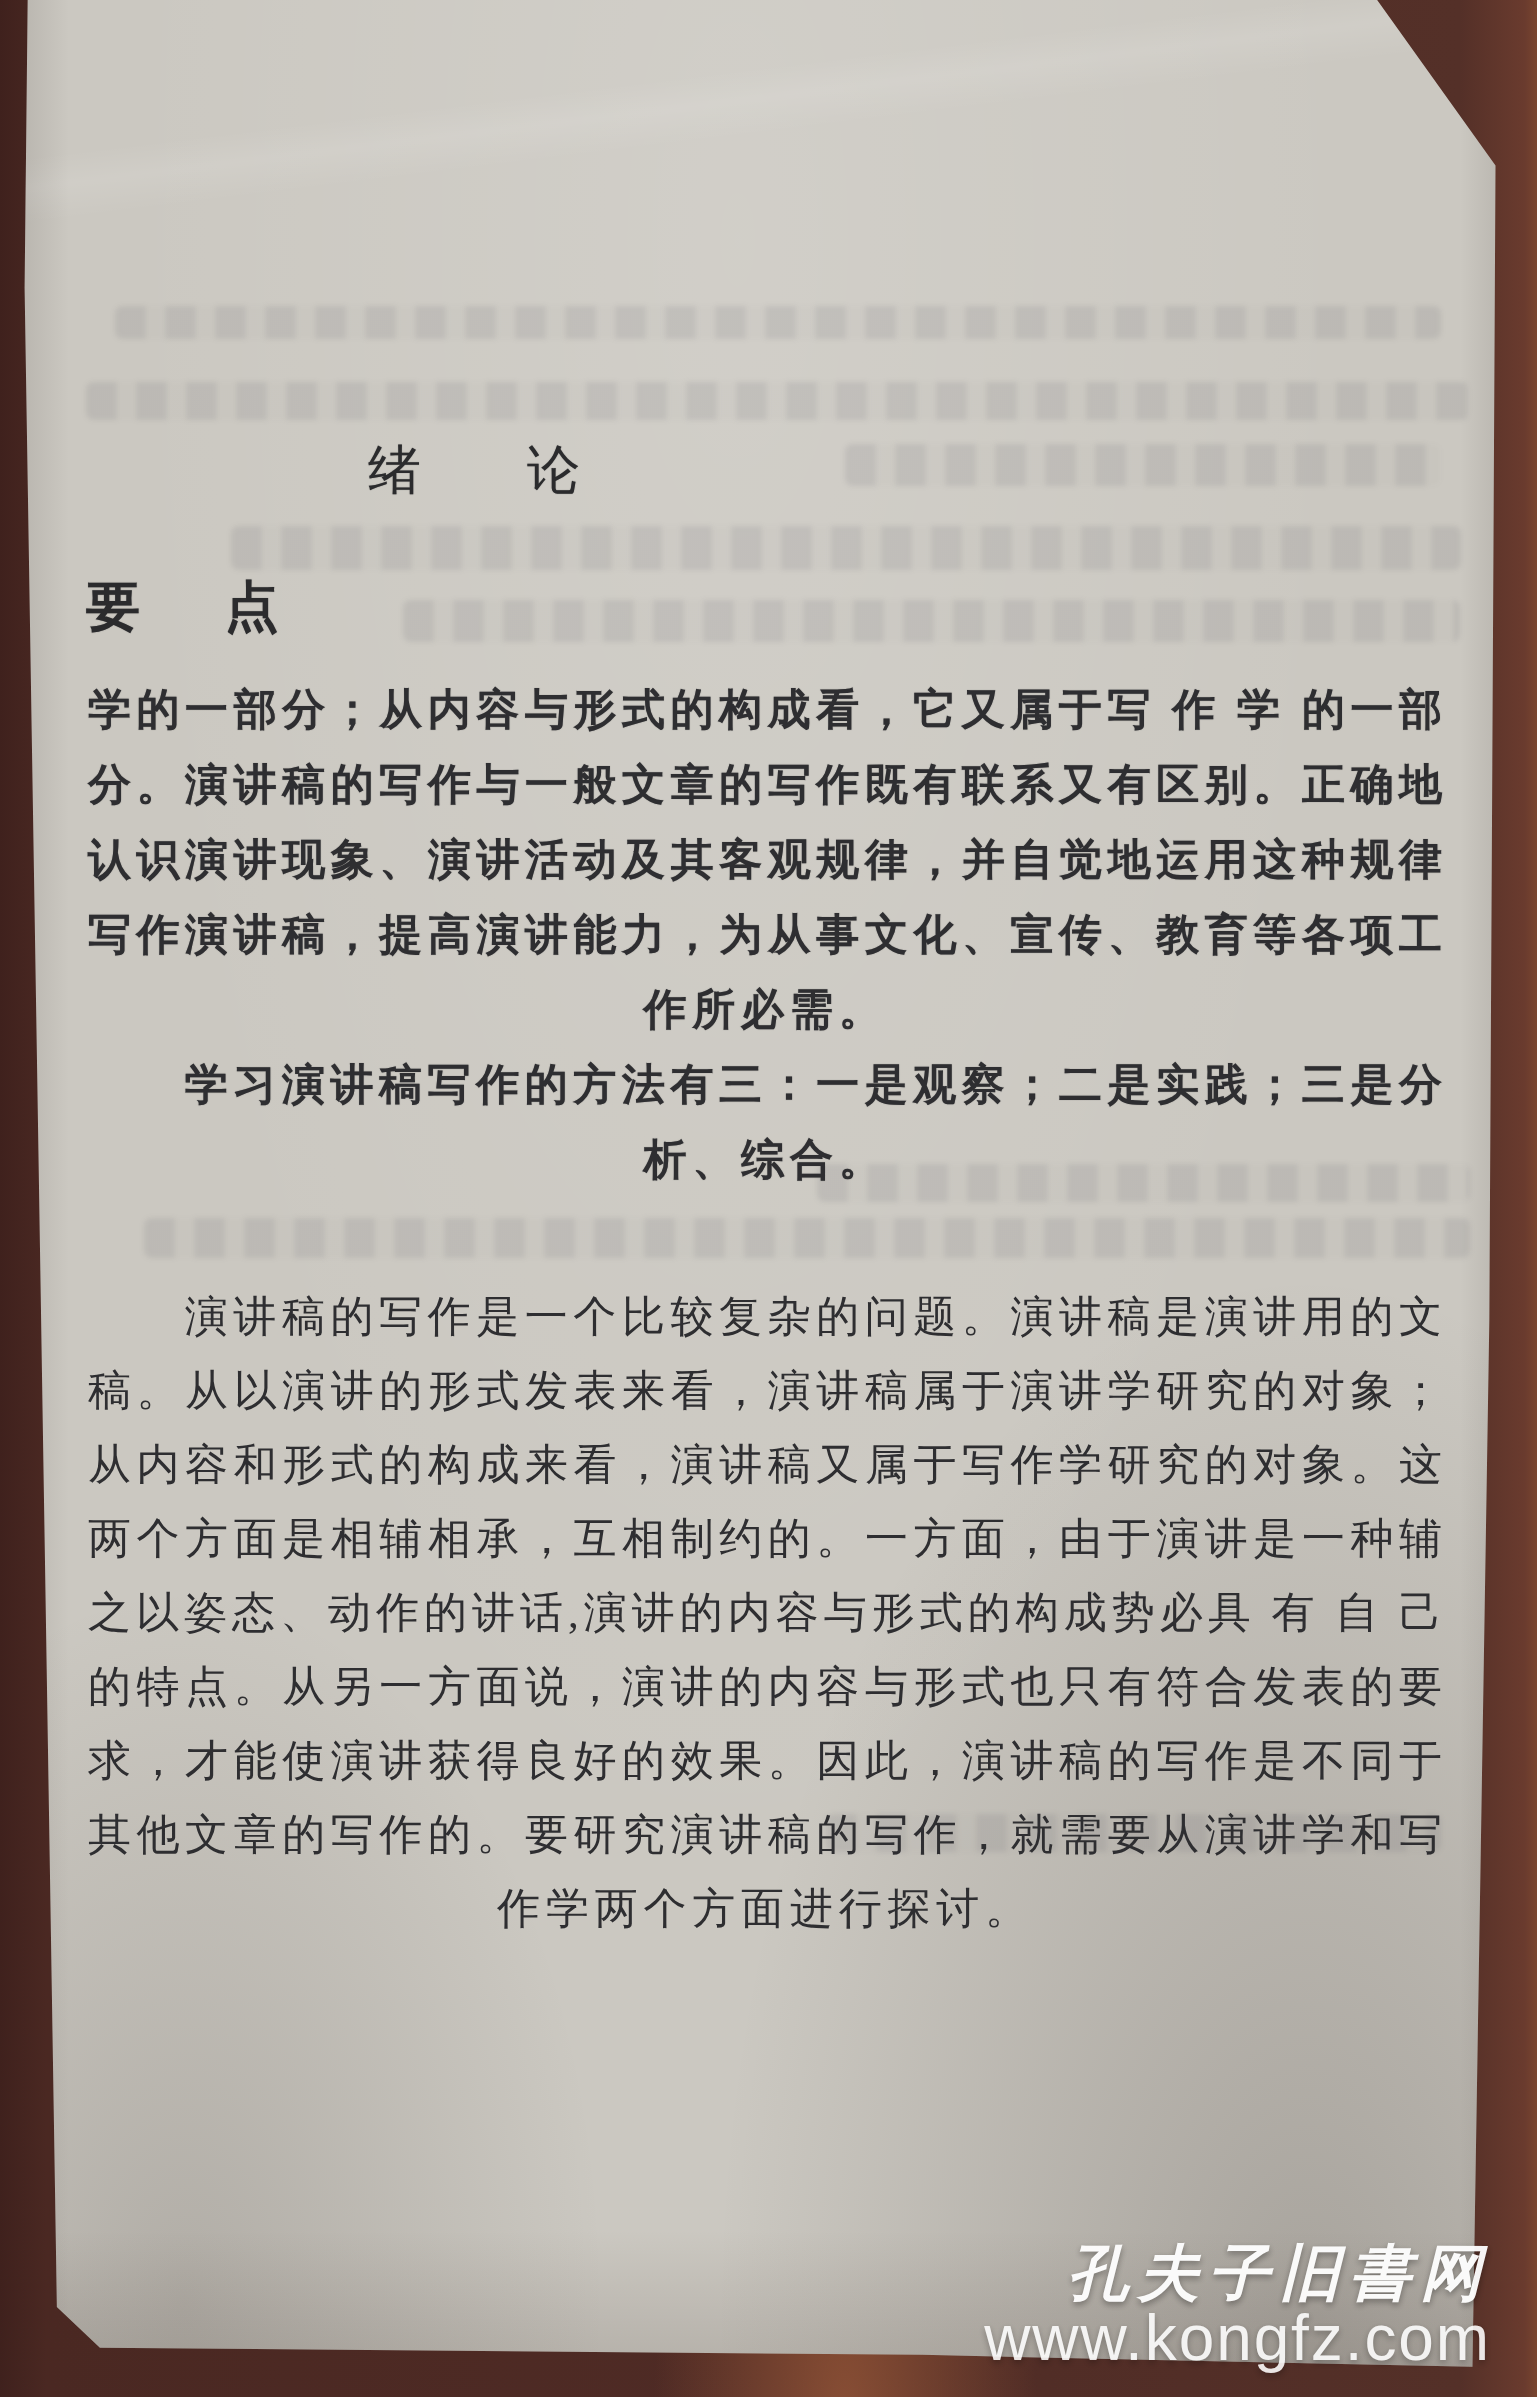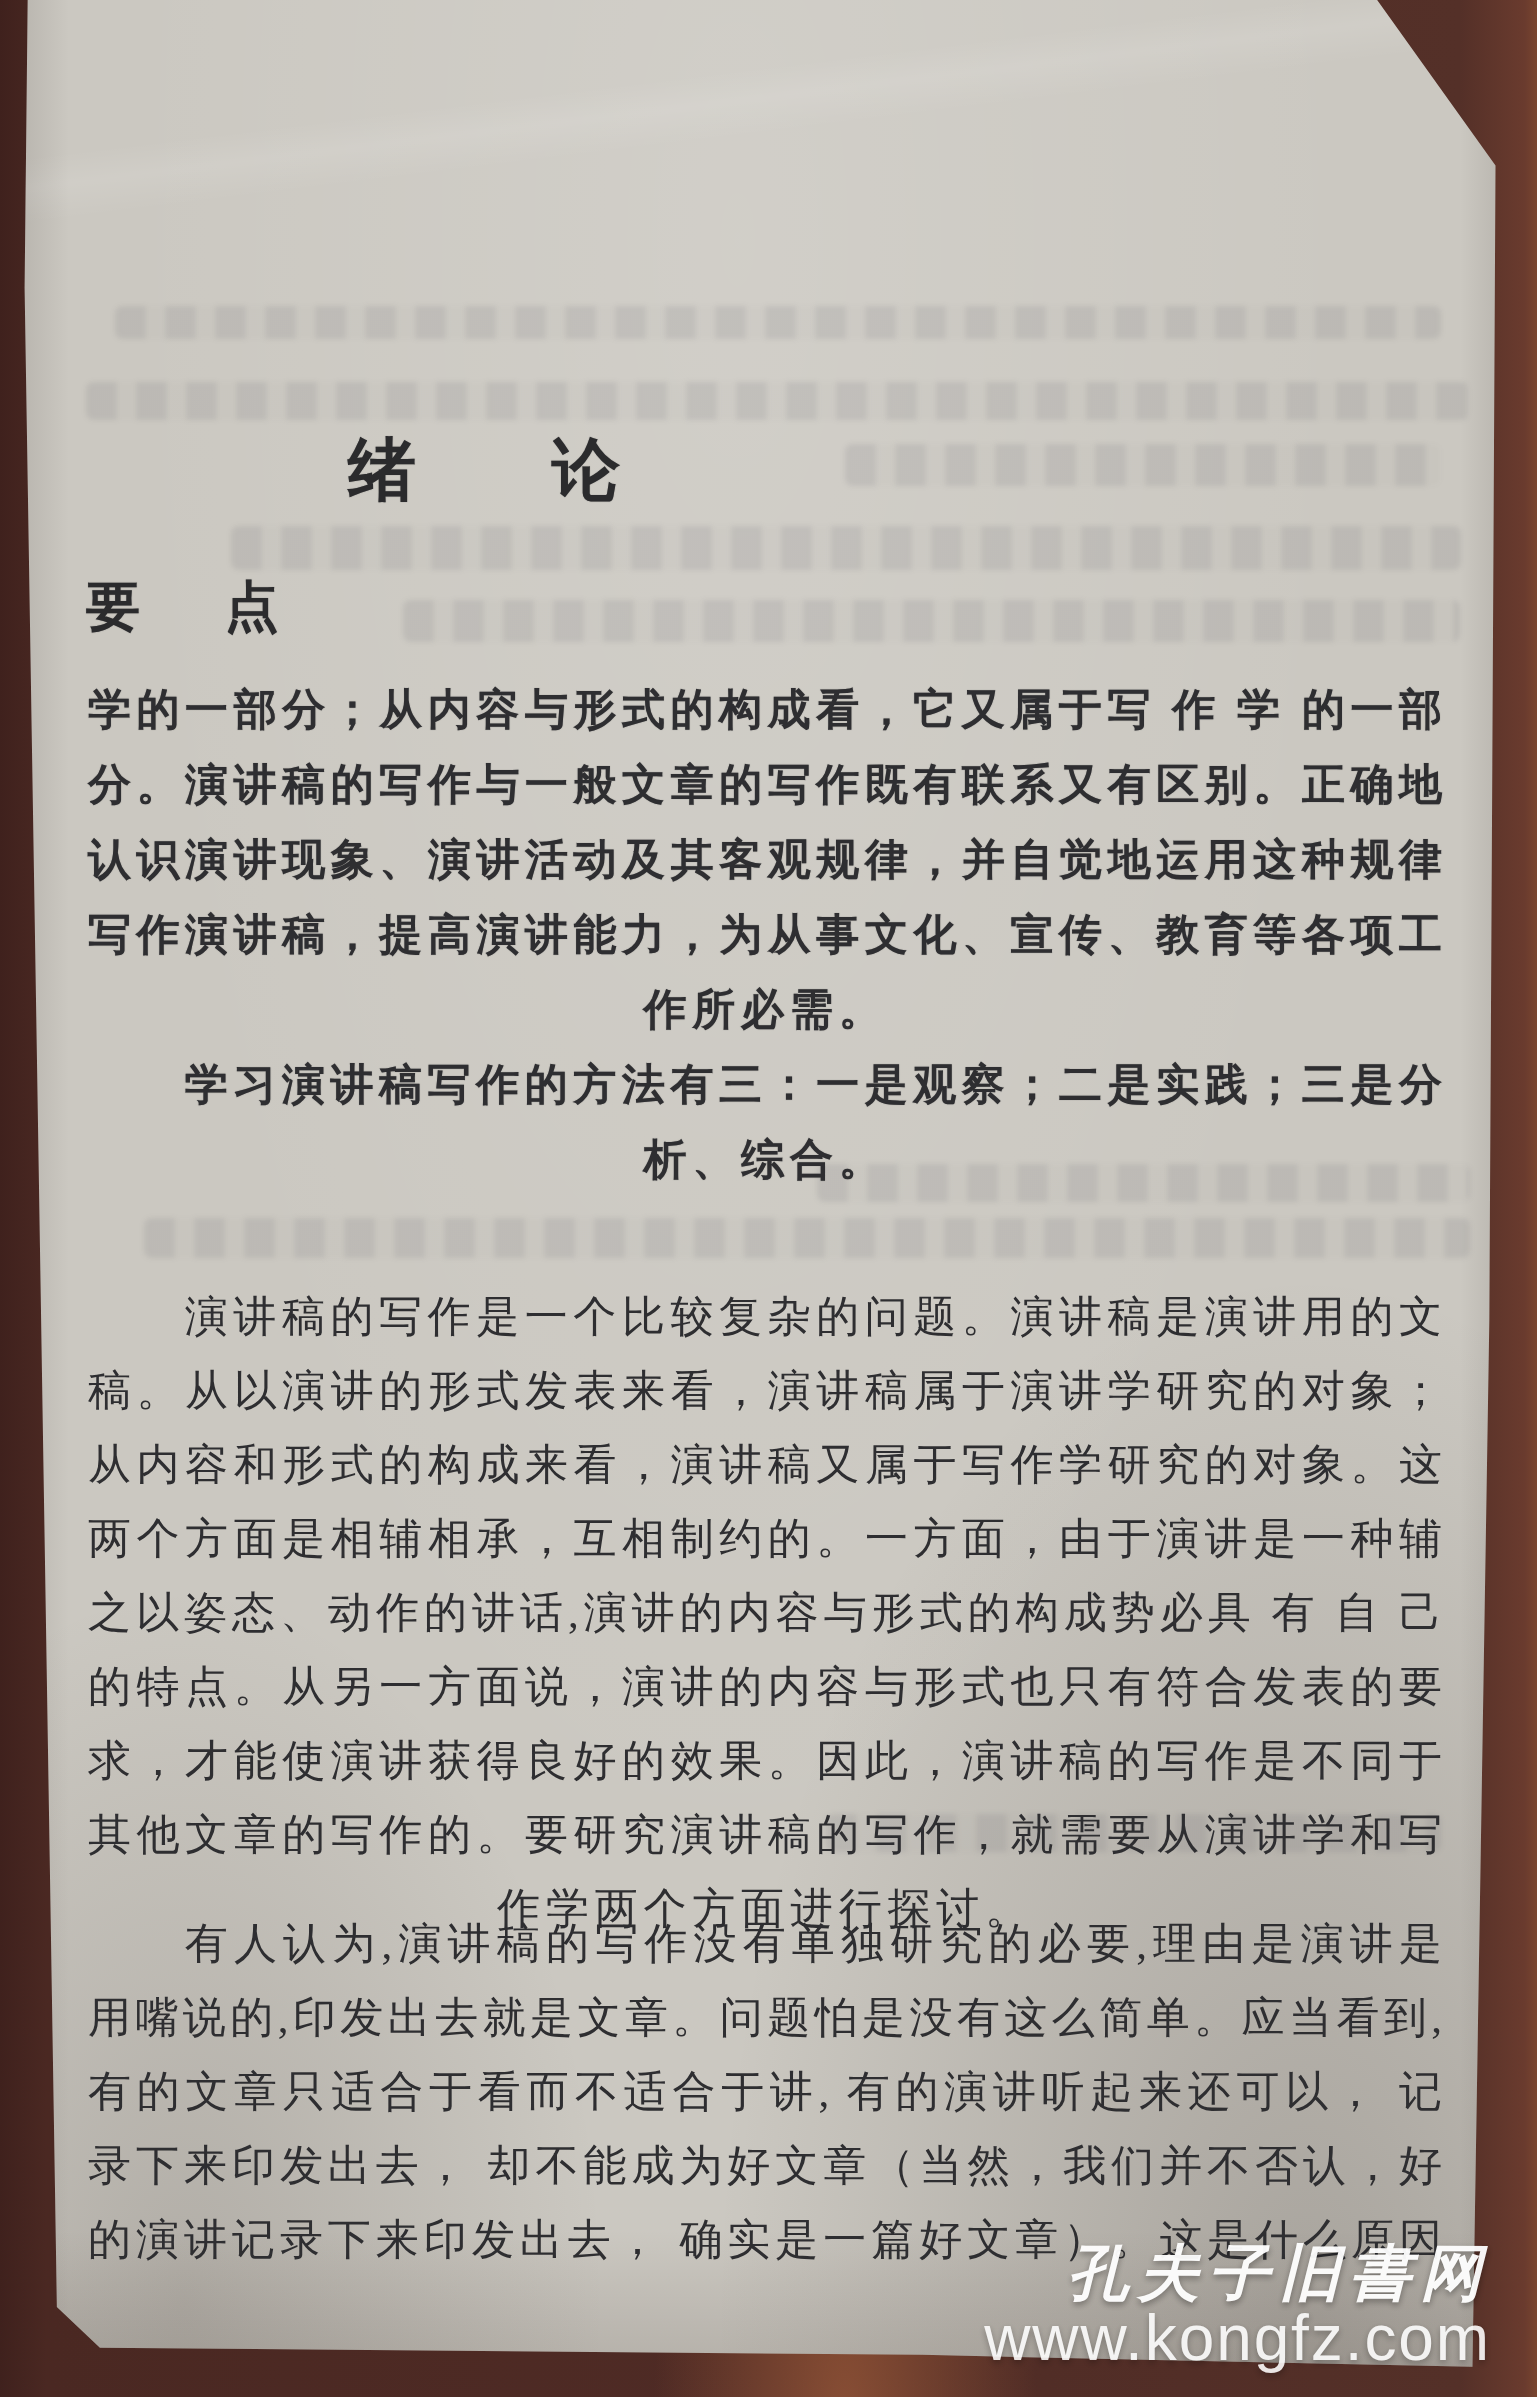--- a/index.html
+++ b/index.html
@@ -24,22 +24,22 @@
       #cbc8c1;
     clip-path:polygon(1.8% 0%, 89.6% 0%, 97.3% 6.9%, 96.9% 55%, 95.8% 98.7%, 60% 98.2%, 6.5% 97.9%, 3.7% 96.2%, 2.5% 48%, 1.6% 12%);
   }
   
   .ghost{
     position:absolute;height:38px;border-radius:7.7px;
     background:repeating-linear-gradient(90deg, rgba(70,70,82,.105) 0 31px, rgba(70,70,82,.015) 31px 50px);
     filter:blur(2.9px);
   }
   .title{
-    position:absolute;left:348px;top:430px;
-    font-size:68px;line-height:81px;font-weight:700;color:#2b2b2d;
+    position:absolute;left:368px;top:430px;
+    font-size:53px;line-height:81px;font-weight:400;color:#2b2b2d;
     text-shadow:0 0 1px rgba(43,43,45,.55);white-space:nowrap;
   }
   .heading{
     position:absolute;left:86px;top:573px;
     font-size:54px;line-height:69px;font-weight:700;letter-spacing:15.4px;color:#2b2b2d;
     text-shadow:0 0 1px rgba(43,43,45,.55);white-space:nowrap;
   }
   .block{position:absolute;left:88px;width:1355px;color:#2e2e31;}
   .kp{top:672px;font-size:43px;line-height:75px;font-weight:700;text-shadow:0 0 1px rgba(43,43,45,.5);}
   .b1{top:1280px;font-size:43px;line-height:74px;font-weight:400;}
@@ -95,25 +95,18 @@
       <div class="line">稿。从以演讲的形式发表来看，演讲稿属于演讲学研究的对象；</div>
       <div class="line">从内容和形式的构成来看，演讲稿又属于写作学研究的对象。这</div>
       <div class="line">两个方面是相辅相承，互相制约的。一方面，由于演讲是一种辅</div>
       <div class="line">之以姿态、动作的讲话,演讲的内容与形式的构成势必具 有 自 己</div>
       <div class="line">的特点。从另一方面说，演讲的内容与形式也只有符合发表的要</div>
       <div class="line">求，才能使演讲获得良好的效果。因此，演讲稿的写作是不同于</div>
       <div class="line">其他文章的写作的。要研究演讲稿的写作，就需要从演讲学和写</div>
       <div class="line short">作学两个方面进行探讨。</div>
     </div>
 
-    <div class="block b2">
-      <div class="line indent">有人认为,演讲稿的写作没有单独研究的必要,理由是演讲是</div>
-      <div class="line">用嘴说的,印发出去就是文章。问题怕是没有这么简单。应当看到,</div>
-      <div class="line">有的文章只适合于看而不适合于讲, 有的演讲听起来还可以， 记</div>
-      <div class="line">录下来印发出去， 却不能成为好文章（当然，我们并不否认，好</div>
-      <div class="line">的演讲记录下来印发出去， 确实是一篇好文章）。这是什么原因</div>
-    </div>
   </div>
 
   <div class="wm wm-name" style="top:2238px">孔夫子旧書网</div>
   <div class="wm wm-url" style="top:2308px">www.kongfz.com</div>
 </div>
 
 
 </body></html>

